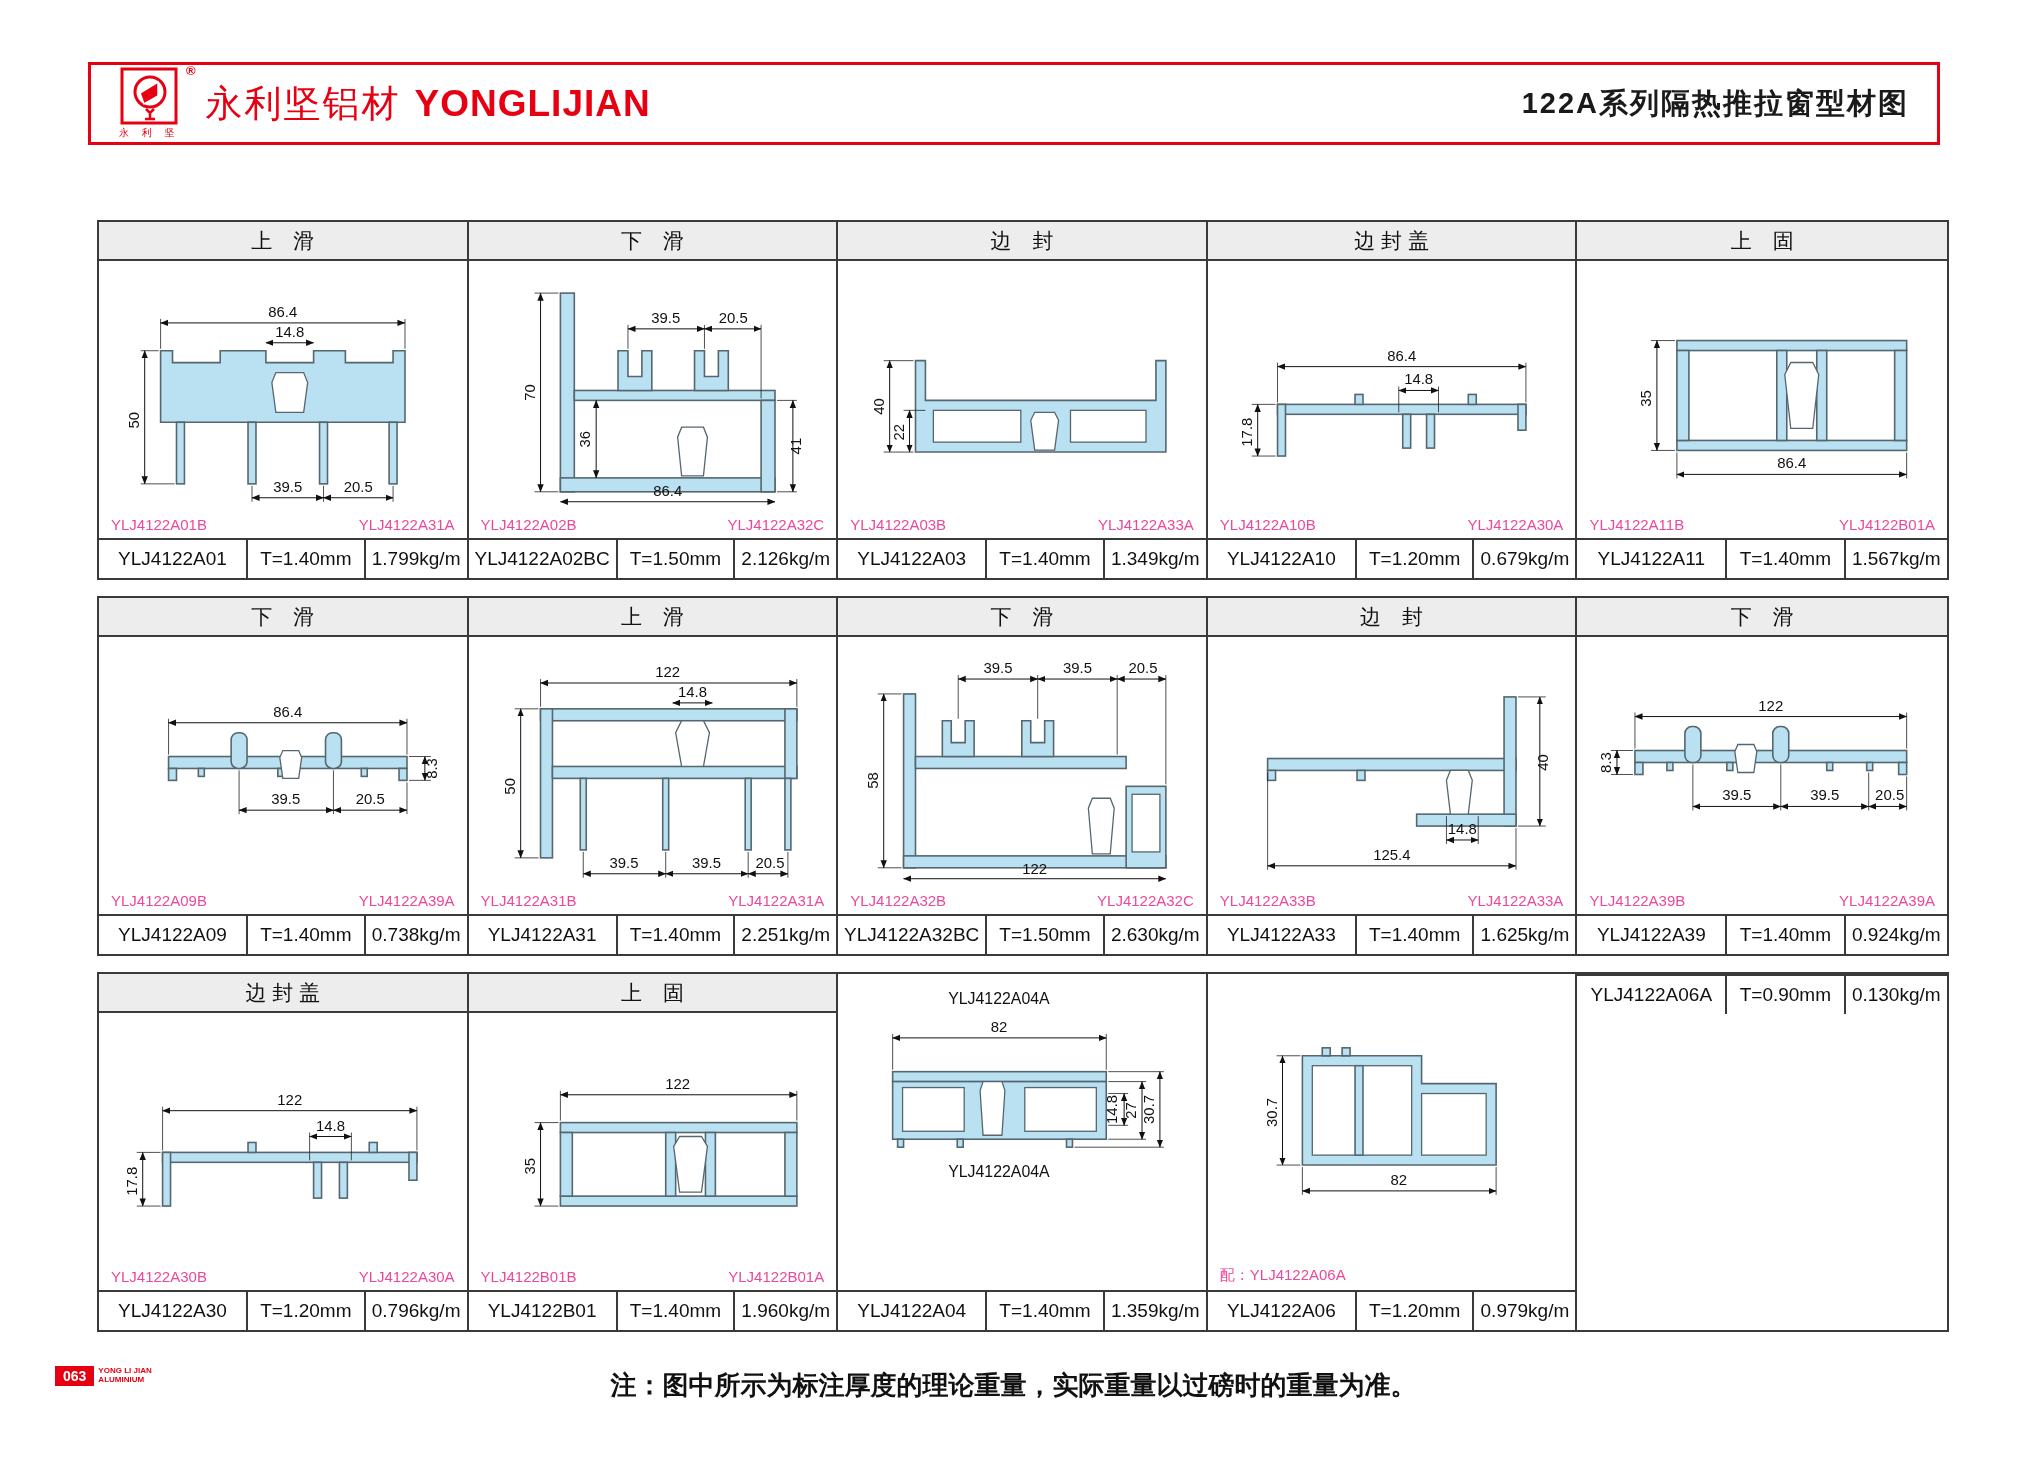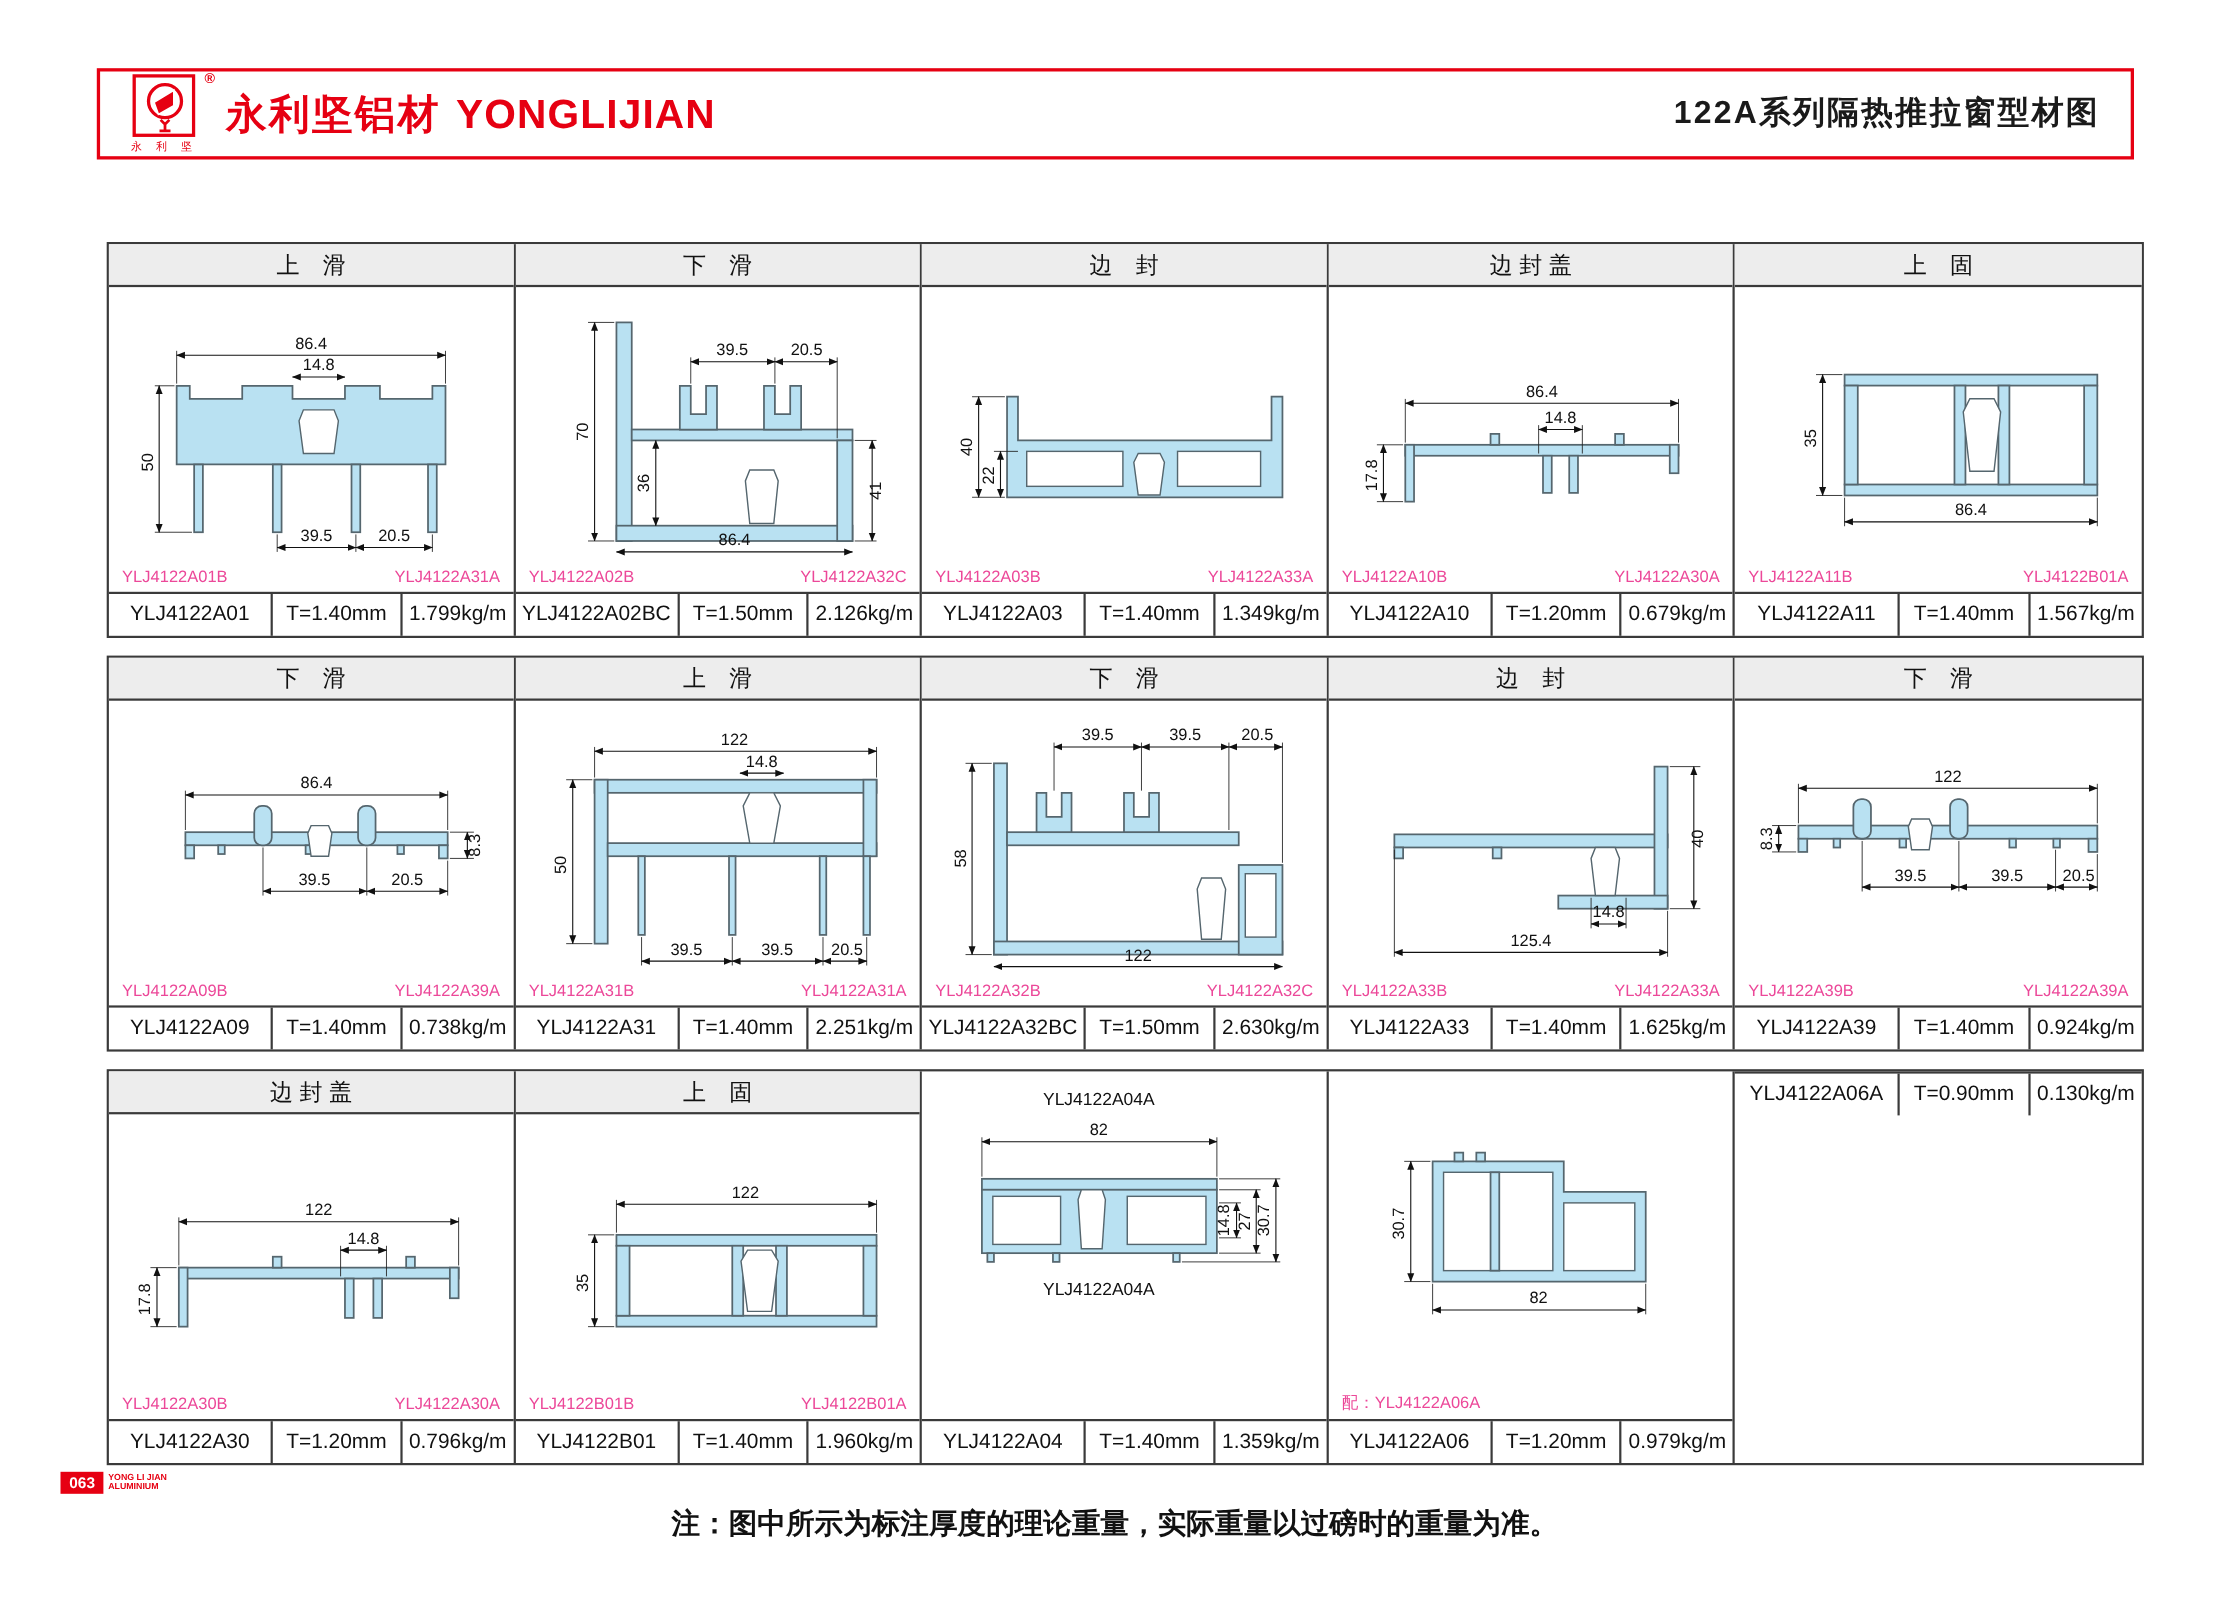--- a/index.html
+++ b/index.html
@@ -6,21 +6,21 @@
   *{margin:0;padding:0;box-sizing:border-box;}
   body{background:#ffffff;font-family:"Liberation Sans", sans-serif;color:#111;}
   .page{position:relative;width:2027px;height:1457px;background:#fff;overflow:hidden;}
   .defs{position:absolute;width:0;height:0;}
   
   .brandbar{position:absolute;left:88px;top:62px;width:1852px;height:83px;border:3px solid var(--accent);display:flex;align-items:center;padding:0 28px;background:#fff;}
   .logo-wrap{display:flex;flex-direction:column;align-items:center;margin-right:10px;position:relative;}
   .logo-wrap .reg{position:absolute;right:-16px;top:-4px;color:var(--accent);font-size:13px;font-weight:bold;}
   .logo-sub{color:var(--accent);font-size:10px;letter-spacing:5px;margin-top:1px;white-space:nowrap;}
   .brand-text{display:flex;align-items:baseline;gap:14px;margin-left:16px;}
-  .brand-cn{color:var(--accent);font-size:37px;font-weight:700;letter-spacing:2px;}
+  .brand-cn{color:var(--accent);font-size:37px;font-weight:400;letter-spacing:2px;}
   .brand-en{color:var(--accent);font-size:37px;font-weight:800;letter-spacing:1px;}
   .titles{margin-left:auto;text-align:right;line-height:1.25;}
   .title-cn{font-size:29px;font-weight:700;color:#1a1a1a;letter-spacing:2px;}
   .title-en{font-size:24px;color:#1a1a1a;}
   
   .row-block{position:absolute;left:97px;width:1852px;height:360px;border:2px solid var(--line);display:grid;grid-template-columns:repeat(5,1fr);background:#fff;}
   .rb1{top:220px;} .rb2{top:596px;} .rb3{top:972px;}
   .cell{display:flex;flex-direction:column;border-right:2px solid var(--line);min-width:0;}
   .cell:last-child{border-right:none;}
   .cell-title{height:39px;flex:0 0 39px;border-bottom:2px solid var(--line);background:#ededed;display:flex;align-items:center;justify-content:center;font-size:21px;color:#111;}
@@ -32,21 +32,21 @@
   .cell-spec span:first-child{border-left:none;}
   
   .pf{fill:var(--profile-fill);stroke:#55666e;stroke-width:1.6;}
   .pfw{fill:#ffffff;stroke:#55666e;stroke-width:1.3;}
   .dl{stroke:#111;stroke-width:1;fill:none;}
   .el{stroke:#222;stroke-width:0.8;fill:none;}
   .dt{font-family:"Liberation Sans",sans-serif;font-size:15px;fill:#111;text-anchor:middle;}
   .lbl{font-family:"Liberation Sans",sans-serif;font-size:16px;fill:#111;text-anchor:middle;}
   
   .note{position:absolute;left:0;top:1368px;width:100%;text-align:center;font-size:26px;font-weight:600;color:#111;}
-  .badge{position:absolute;left:55px;top:1338px;display:flex;align-items:flex-start;}
+  .badge{position:absolute;left:55px;top:1366px;display:flex;align-items:flex-start;}
   .badge-num{background:var(--accent);color:#fff;font-weight:bold;font-size:14px;padding:2px 8px;}
   .badge-txt{margin-left:4px;color:var(--accent);font-size:8px;line-height:1.15;font-weight:700;}
 </style>
 </head>
 <body>
 
 <div class="page">
 
   <svg class="defs">
     <defs>

